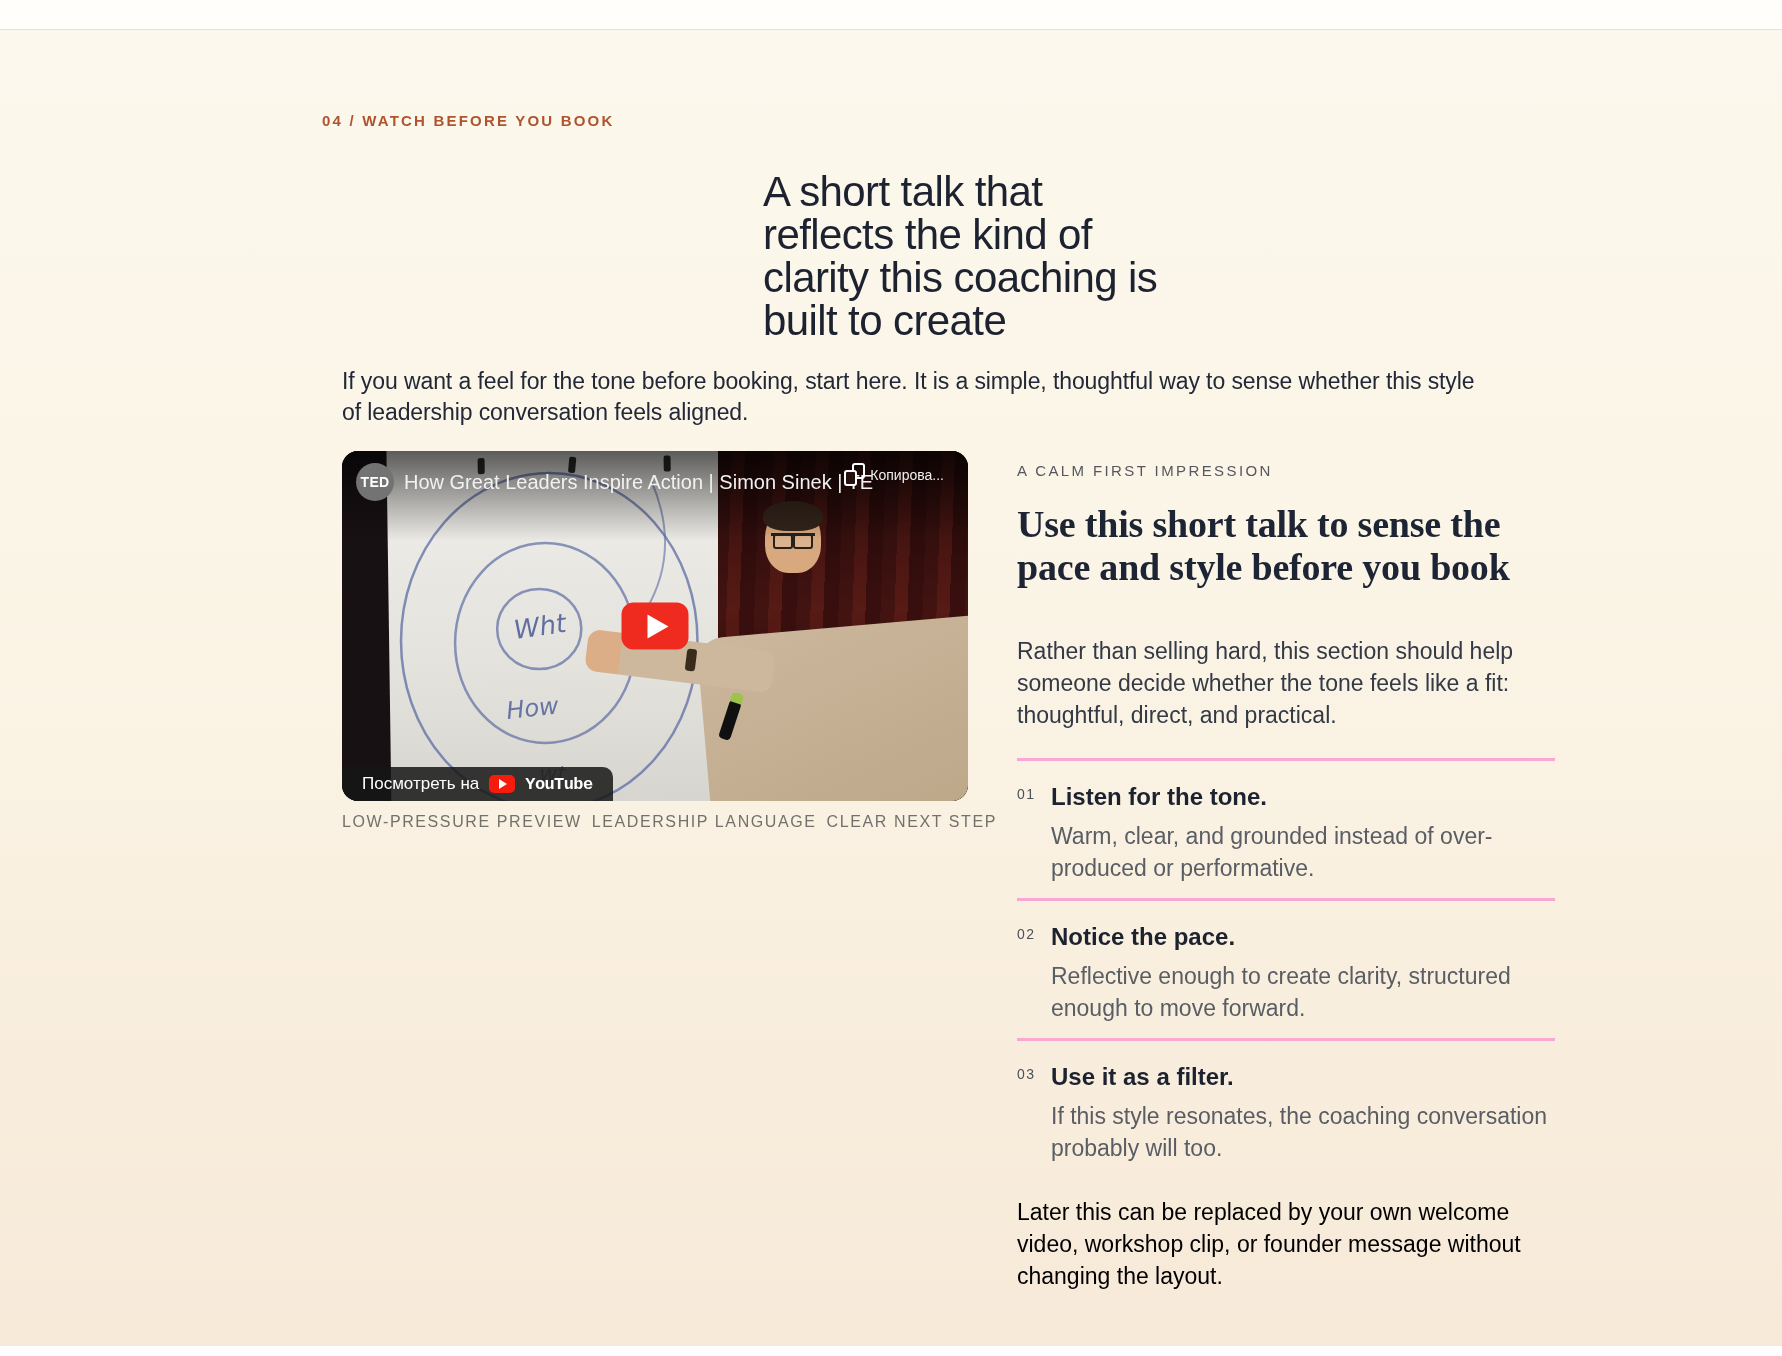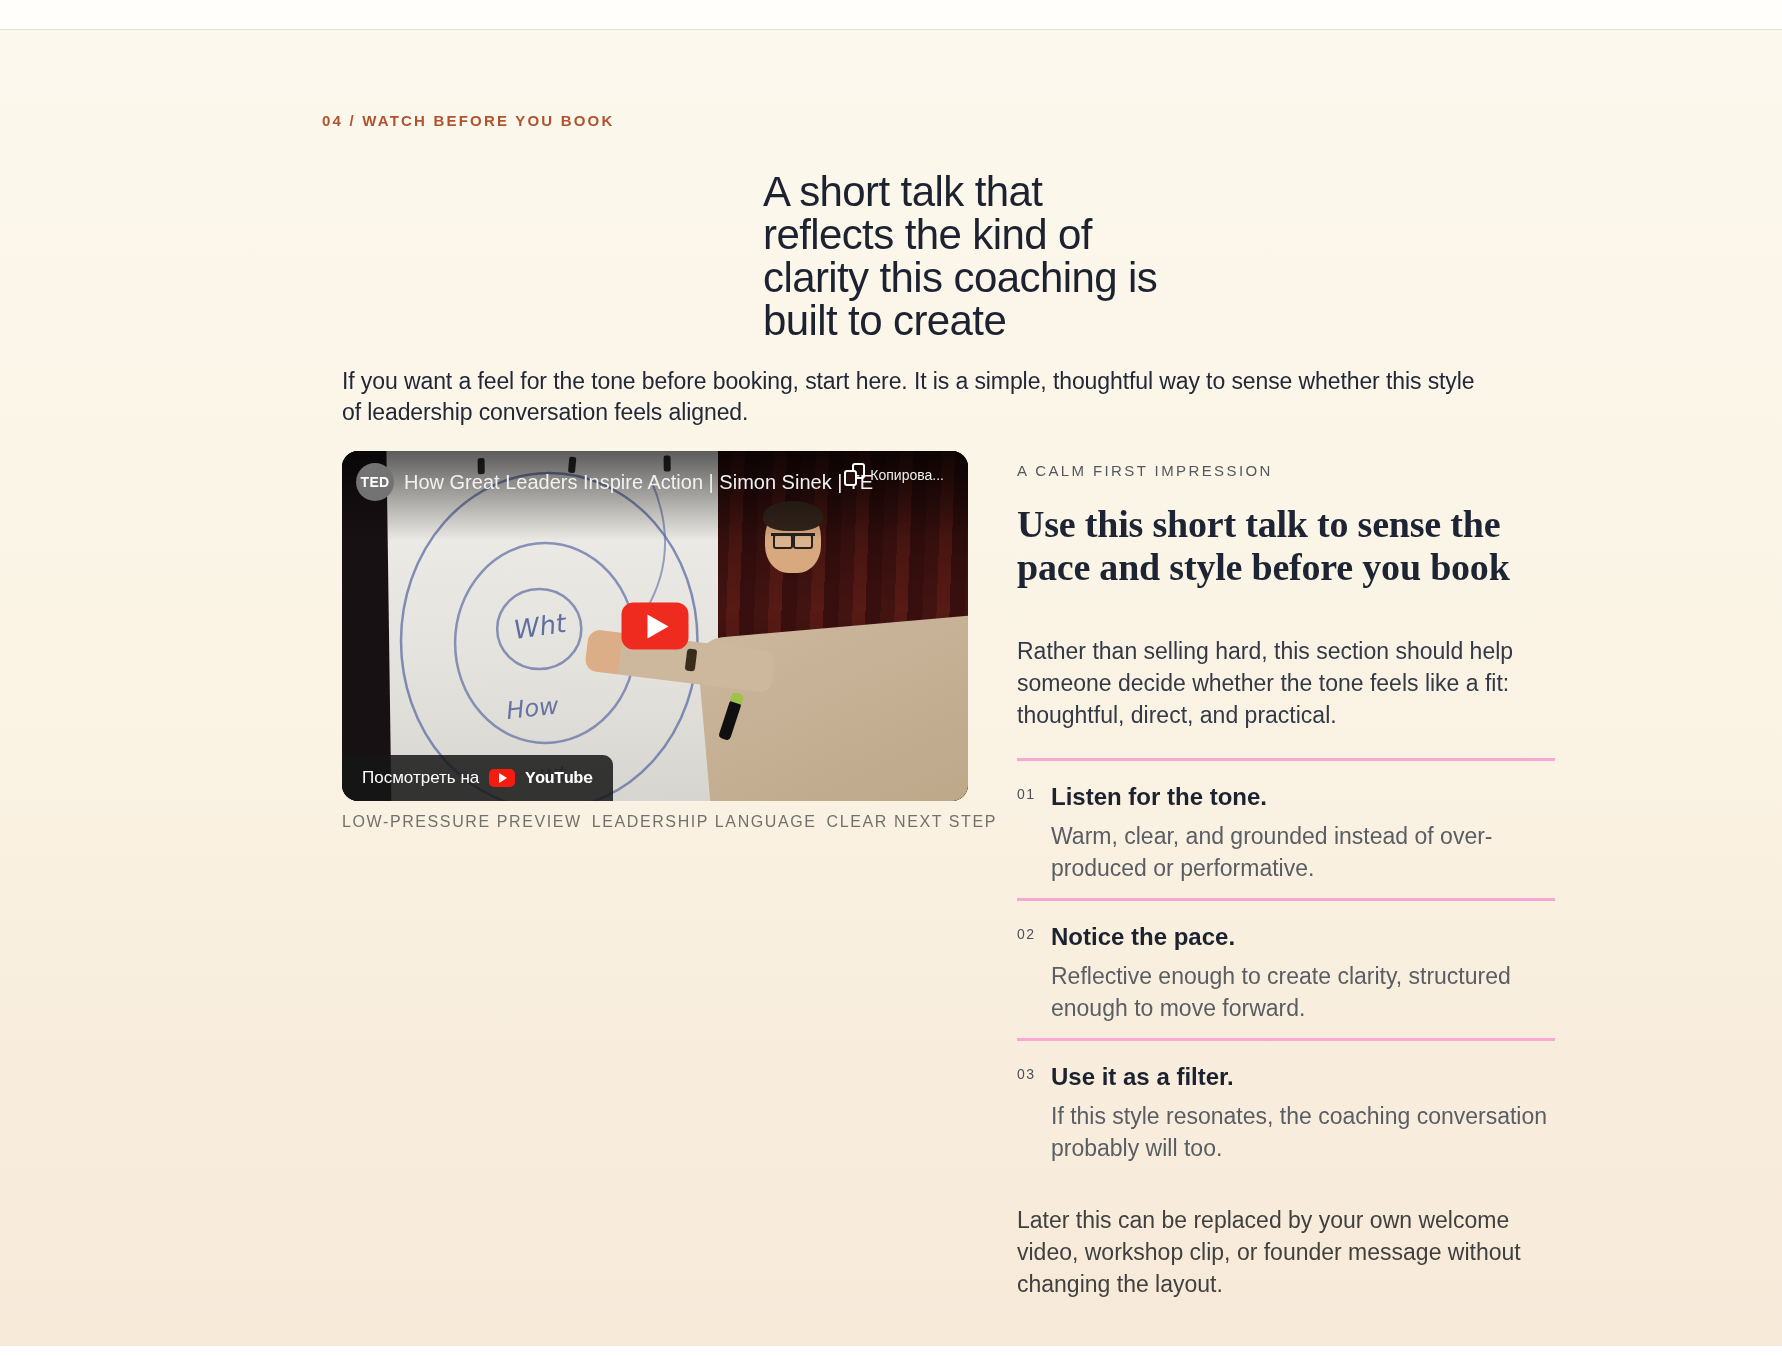--- a/index.html
+++ b/index.html
@@ -73,21 +73,21 @@
   .copy-icon .front{ position:absolute; left:0; bottom:0; width:13px; height:16px;
     border:2px solid #fff; border-radius:3px; background:#26100d; }
   .copy-label{ font-size:14px; color:#f0f0f0; }
 
   .play-btn{ position:absolute; left:50%; top:50%; transform:translate(-50%,-50%);
     width:67px; height:47px; background:#ef2a1e; border-radius:12px;
     display:flex; align-items:center; justify-content:center; }
   .play-tri{ width:0; height:0; border-left:21px solid #fff;
     border-top:12px solid transparent; border-bottom:12px solid transparent; margin-left:5px; }
 
-  .watermark{ position:absolute; left:0; bottom:0; height:46px; padding:0 20px;
+  .watermark{ position:absolute; left:0; bottom:0; height:34px; padding:0 20px;
     background:rgba(22,22,22,.85); border-radius:0 10px 0 16px;
     display:flex; align-items:center; gap:10px; }
   .watch-on{ font-size:17px; color:#fff; }
   .yt-logo{ width:26px; height:18px; background:#f61c0d; border-radius:5px;
     display:flex; align-items:center; justify-content:center; }
   .yt-tri{ width:0; height:0; border-left:8px solid #fff;
     border-top:5px solid transparent; border-bottom:5px solid transparent; margin-left:1px; }
   .yt-word{ font-size:17px; font-weight:700; color:#fff; letter-spacing:-0.6px;font-family:Liberation Mono, monospace; }
 
   .tags{ position:absolute; left:342px; top:813px; display:flex; gap:10px;
@@ -98,21 +98,21 @@
   .eyebrow{ font-size:15px; letter-spacing:2.4px; color:#54575e; font-weight:500; }
   .aside-heading{ margin-top:24px; font-family:"Liberation Serif", serif; font-weight:700;
     font-size:38px; line-height:43px; letter-spacing:-0.2px; color:#1d2433; }
   .aside-intro{ margin-top:46px; font-size:23px; line-height:32px; color:#333945; }
   .aside-list{ margin-top:27px; }
   .aside-item{ border-top:3px solid #f9a8d4; padding:20px 0 14px;
     display:grid; grid-template-columns:34px 1fr; }
   .item-num{ font-size:14px; letter-spacing:1.5px; color:#4c5058; padding-top:5px; }
   .item-title{ font-size:24px; font-weight:600; line-height:31px; color:#1d2230; }
   .item-desc{ grid-column:2; margin-top:8px; font-size:23px; line-height:32px; color:#595d64; }
-  .aside-outro{ margin-top:26px; font-size:23px; line-height:32px; color:#404040; }
+  .aside-outro{ margin-top:18px; font-size:23px; line-height:32px; color:#000000; }
 </style>
 </head>
 <body>
 
 <div class="topbar"></div>
 
 <div class="section-label">04 / WATCH BEFORE YOU BOOK</div>
 
 <h1 class="hero-heading">
   <div>A short talk that</div>

